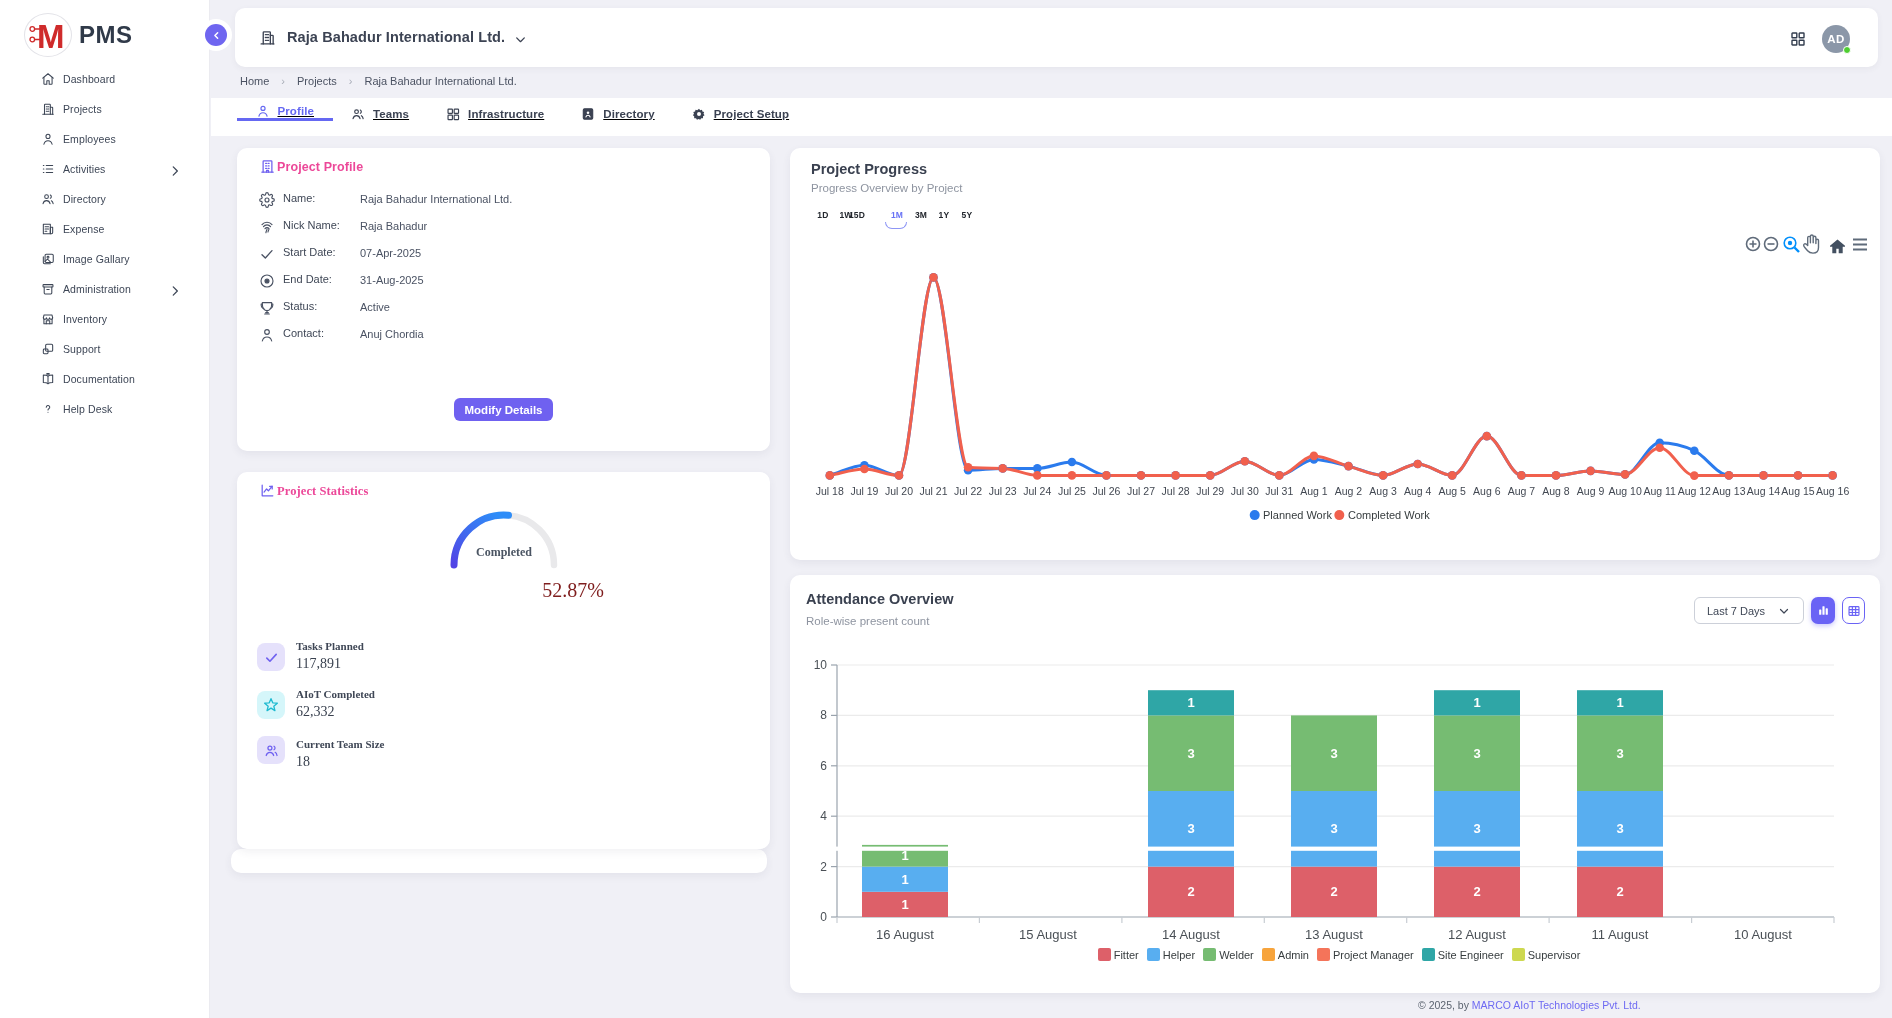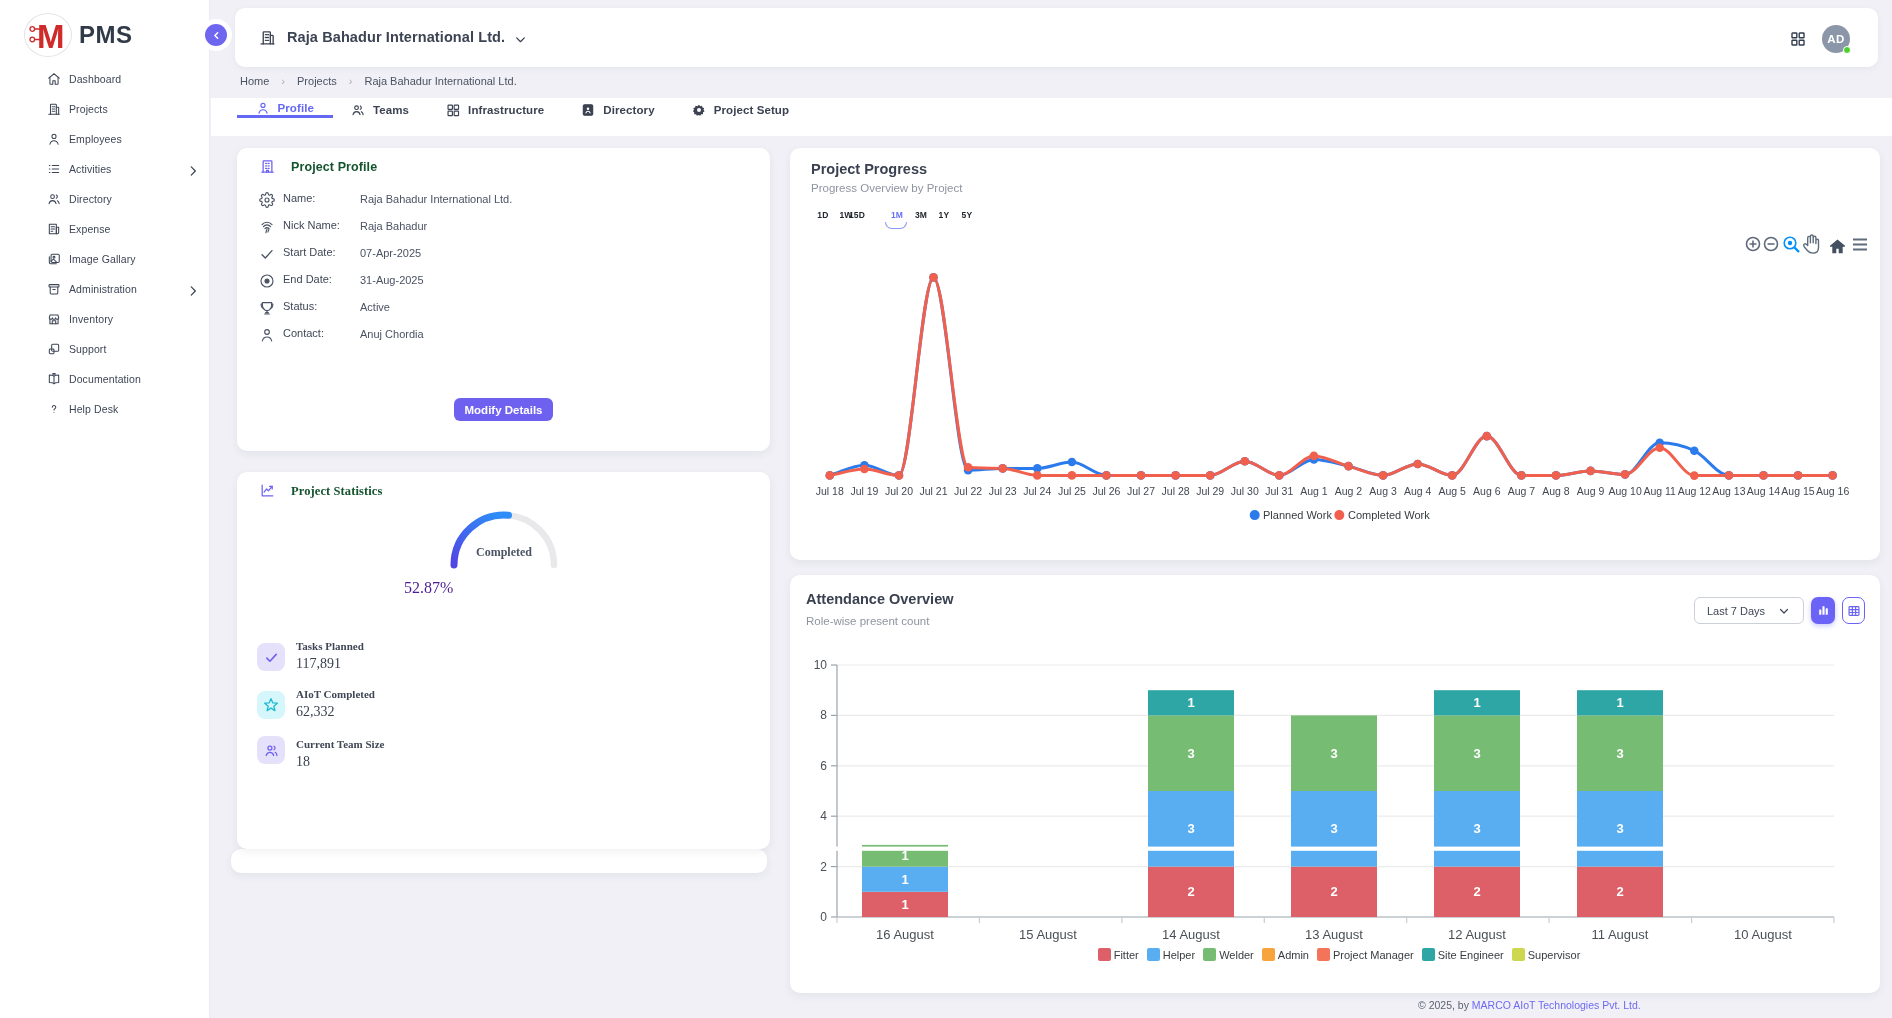--- a/index.html
+++ b/index.html
@@ -7,21 +7,21 @@
   font-family:"Liberation Sans", sans-serif; }
 .abs { position:absolute; }
 #page { position:relative; width:1892px; height:1018px; }
 
 #sidebar { position:absolute; left:0; top:0; width:210px; height:1018px; background:#fff;
   border-right:1px solid #ebebf0; z-index:5; }
 .logo-row { position:absolute; left:24px; top:13px; display:flex; align-items:center; }
 .logo-circle { width:48px; height:44px; border-radius:50%; border:1px solid #e3e3e8; background:#fff;
   display:flex; align-items:center; justify-content:center; }
 .logo-text { font-size:24px; font-weight:bold; color:#303a49; margin-left:7px; letter-spacing:0.5px; }
-.nav { position:absolute; left:18px; top:64px; width:210px; }
+.nav { position:absolute; left:0; top:64px; width:210px;padding-left:12px; }
 .nav-item { position:relative; height:30px; display:flex; align-items:center; padding-left:29px;
   color:#3d4656; font-size:10.5px; font-weight:500; letter-spacing:0.1px; }
 .nav-item svg { width:14px; height:14px; margin-right:8px; flex:none; }
 .nav-chev { position:absolute; right:20px; top:10px; width:10px; height:10px; }
 #collapse-btn { position:absolute; left:205px; top:24px; width:22px; height:22px; border-radius:50%;
   background:#6f66f0; z-index:9; box-shadow:0 0 0 5px #fff; display:flex; align-items:center; justify-content:center; }
 
 #header-card { position:absolute; left:235px; top:8px; width:1643px; height:59px; background:#fff;
   border-radius:10px; box-shadow:0 2px 6px rgba(60,60,90,.06); }
 .hdr-title { position:absolute; left:52px; top:21px; font-size:14.5px; font-weight:bold; color:#3c4353; letter-spacing:0.1px; }
@@ -29,27 +29,27 @@
   background:#8b97a8; color:#fff; font-size:11.5px; font-weight:bold; display:flex; align-items:center;
   justify-content:center; letter-spacing:0.5px; }
 .avatar::after { content:""; position:absolute; right:-1px; bottom:-1px; width:6px; height:6px;
   border-radius:50%; background:#4fce31; border:1.5px solid #fff; }
 
 #breadcrumb { position:absolute; left:240px; top:75px; font-size:11px; color:#4b5262;
   display:flex; align-items:flex-end; }
 #breadcrumb .sep { margin:0 12px; color:#a8adb8; font-size:11px; }
 
 #tabbar { position:absolute; left:211px; top:98px; width:1681px; height:38px; background:#fff; }
-.tabs { position:absolute; left:26px; top:0; height:23px; display:flex; align-items:center; }
+.tabs { position:absolute; left:26px; top:0; height:23px; display:flex; align-items:flex-end;text-decoration:underline; }
 .tab { display:flex; align-items:center; white-space:nowrap; font-size:11.5px; font-weight:bold; color:#3b4252; padding:0 18.5px; letter-spacing:0.1px; }
 .tab svg { width:14px; height:14px; margin-right:8px; }
 .tab.active { color:#6568f2; border-bottom:3px solid #6568f2; }
 
 .card { position:absolute; background:#fff; border-radius:10px; box-shadow:0 3px 9px rgba(60,60,90,.07); }
-.card-title { font-size:12.5px; font-weight:bold; color:#14532d; letter-spacing:0.1px;margin-left:14px; }
+.card-title { font-size:12.5px; font-weight:bold; color:#ec4899; letter-spacing:0.1px; }
 
 .prow { position:absolute; left:259px; display:flex; font-size:11px; color:#454e5e; }
 .prow svg { width:16px; height:16px; margin-right:8px; flex:none; }
 .prow .plabel { width:77px; font-weight:500; color:#3f4756; }
 .prow .pval { color:#4a5263; width:362px; line-height:15.5px; }
 .btn-primary { position:absolute; background:#6f61f0; color:#fff; font-size:11.5px; font-weight:bold;
   border-radius:6px; display:flex; align-items:center; justify-content:center; }
 
 .stat-box { position:absolute; left:20px; width:28px; height:28px; border-radius:8px;
   display:flex; align-items:center; justify-content:center; }
@@ -313,21 +313,21 @@
       <defs>
         <linearGradient id="gaugeGrad" x1="0" y1="1" x2="0.8" y2="0">
           <stop offset="0" stop-color="#5244e5"></stop>
             <stop offset="1" stop-color="#2e8df8"></stop>
         </linearGradient>
       </defs>
       <path d="M10 62 A50 50 0 1 1 110 62" fill="none" stroke="#e9e9eb" stroke-width="6.5" stroke-linecap="round"></path>
       <path d="M10 62 A50 50 0 0 1 64.5 12.2" fill="none" stroke="url(#gaugeGrad)" stroke-width="7" stroke-linecap="round"></path>
     </svg>
     <div class="abs" style="left:217px;top:73px;width:100px;text-align:center;font-size:12px;font-weight:bold;color:#4b5563">Completed</div>
-    <div class="abs" style="left:167px;top:107px;width:200px;text-align:left;font-size:16px;color:#4c1d95">52.87%</div>
+    <div class="abs" style="left:167px;top:107px;width:200px;text-align:right;font-size:20px;color:#7f1d1d">52.87%</div>
     <div class="stat-box" style="top:171px;background:#e5e1fb">
         <svg width="15" height="15" viewBox="0 0 24 24" fill="none" stroke="#6f61f0" stroke-width="2.6" stroke-linecap="round" stroke-linejoin="round">
           <path d="M4.5 13 9.5 18 19.5 7"></path>
         </svg>
       </div>
     <div class="stat-label" style="top:168px">Tasks Planned</div>
     <div class="stat-val" style="top:184px">117,891</div>
     <div class="stat-box" style="top:219px;background:#d5f6fa">
         <svg width="16" height="16" viewBox="0 0 24 24" fill="none" stroke="#1ebad0" stroke-width="2" stroke-linejoin="round">
           <path d="M12 2.5l2.6 6.2 6.9.5-5.3 4.5 1.7 6.7L12 16.7l-5.9 3.7 1.7-6.7L2.5 9.2l6.9-.5z"></path>

